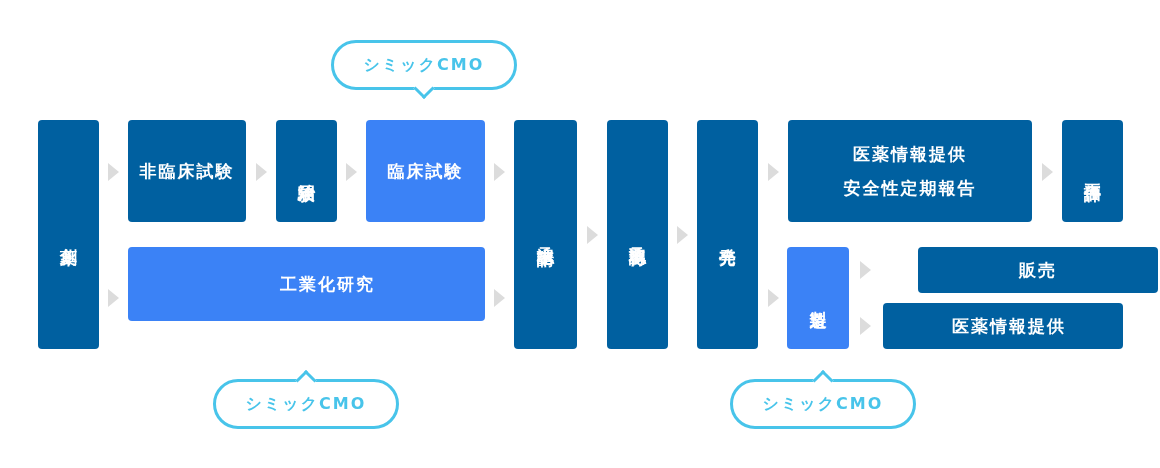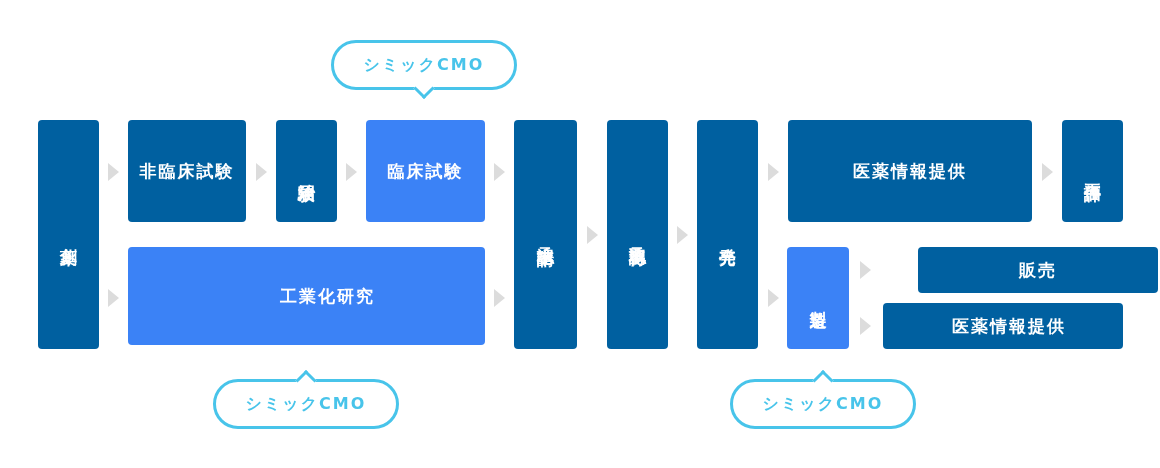--- a/index.html
+++ b/index.html
@@ -37,38 +37,39 @@
   </div>
 
 <div class="box dark vert" style="left:276px;top:120px;width:61px;height:102px;">
     <span>治験届</span>
   </div>
 
 <div class="box light" style="left:366px;top:120px;width:119px;height:102px;">
     <span>臨床試験</span>
   </div>
 
-<div class="box light" style="left:128px;top:247px;width:357px;height:98px;padding-left:42px;">
+<div class="box light" style="left:128px;top:247px;width:357px;height:74px;padding-left:42px;">
     <span>工業化研究</span>
   </div>
 
 <div class="box dark vert" style="left:514px;top:120px;width:63px;height:229px;">
     <span>承認申請</span>
   </div>
 
 <div class="box dark vert" style="left:607px;top:120px;width:61px;height:229px;">
     <span>承認取得</span>
   </div>
 
 <div class="box dark vert" style="left:697px;top:120px;width:61px;height:229px;">
     <span>発売</span>
   </div>
 
 <div class="box dark multi" style="left:788px;top:120px;width:244px;height:102px;">
   <span>医薬情報提供</span>
+  <span>安全性定期報告</span>
 </div>
 
 <div class="box dark vert" style="left:1062px;top:120px;width:61px;height:102px;">
     <span>再評価</span>
   </div>
 
 <div class="box light vert" style="left:787px;top:247px;width:62px;height:102px;">
     <span>製造</span>
   </div>
 

